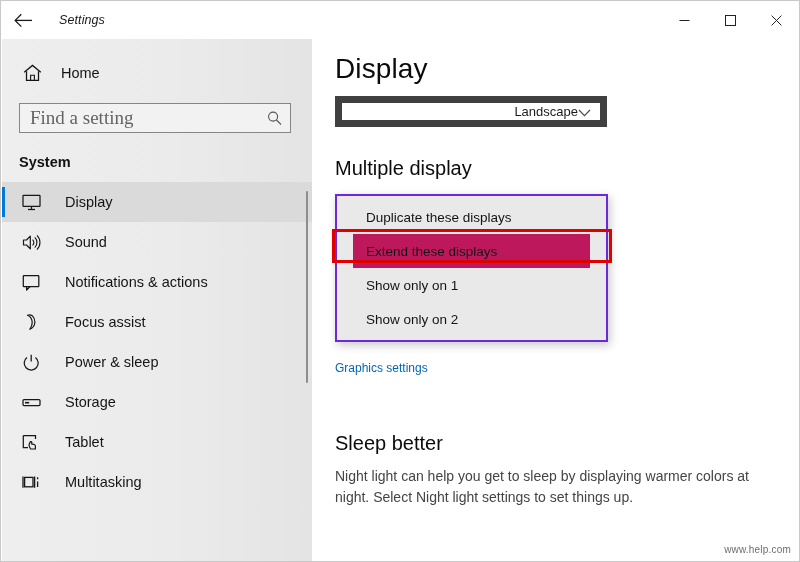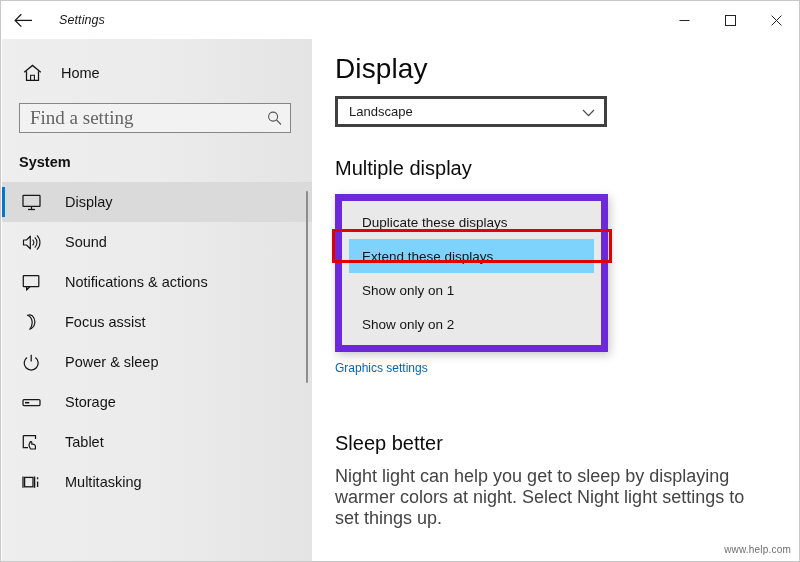--- a/index.html
+++ b/index.html
@@ -126,49 +126,49 @@
     background: #ffffff;
     overflow: hidden;
   }
   .page-title {
     font-size: 28px; font-weight: normal; color: #0b0b0b;
     margin: 14px 0 0 23px; letter-spacing: .1px;
   }
   .combo {
     margin: 11px 0 0 23px;
     width: 272px; height: 31px;
-    background: #fff; border: 3px solid #404040;
-    display: flex; align-items: center; justify-content: space-between;
+    background: #fff; border: 7px solid #404040;
+    display: flex; align-items: center; justify-content: flex-end;
     padding: 0 9px 0 11px;
     cursor: pointer;
   }
   .combo-value { font-size: 13px; color: #1b1b1b; }
 
   .section-title {
     font-size: 20px; color: #0b0b0b;
     margin: 30px 0 0 23px;
   }
 
   
   #dropdown-popup {
     position: absolute; left: 23px; top: 155px;
     width: 273px;
     background: #e9e9e9;
-    border: 7px solid #6d28d9;
+    border: 2px solid #6d28d9;
     box-shadow: 2px 3px 9px rgba(0,0,0,.22);
     z-index: 20;
-    padding: 4px 7px;
+    padding: 4px 16px;
   }
   .dd-item {
     height: 34px; display: flex; align-items: center;
     padding-left: 13px;
     font-size: 13.5px; color: #141414;
     cursor: pointer;
   }
-  .dd-item.highlighted { background: #7dd3fc; }
+  .dd-item.highlighted { background: #be185d; }
 
   #highlight-box {
     position: absolute;
     left: 20px; top: 190px;
     width: 280px; height: 34px;
     border: 3px solid #e10000;
     z-index: 30;
     pointer-events: none;
   }
 
@@ -179,21 +179,21 @@
     cursor: pointer; width: max-content;
   }
   #link-advanced { margin-top: 140px; }
   #link-graphics { margin-top: 27px; }
 
   .sleep-title {
     font-size: 20px; color: #0b0b0b;
     margin: 57px 0 0 23px;
   }
   .sleep-desc {
-    font-size: 18px; color: #444; line-height: 21px;
+    font-size: 14px; color: #444; line-height: 21px;
     margin: 11px 0 0 23px; width: 417px;
   }
 
   
   #watermark {
     position: absolute; right: 8px; bottom: 6px;
     font-family: "Liberation Sans", sans-serif;
     font-size: 10px; color: #6d6d6d;
     letter-spacing: .2px;
     z-index: 40;

